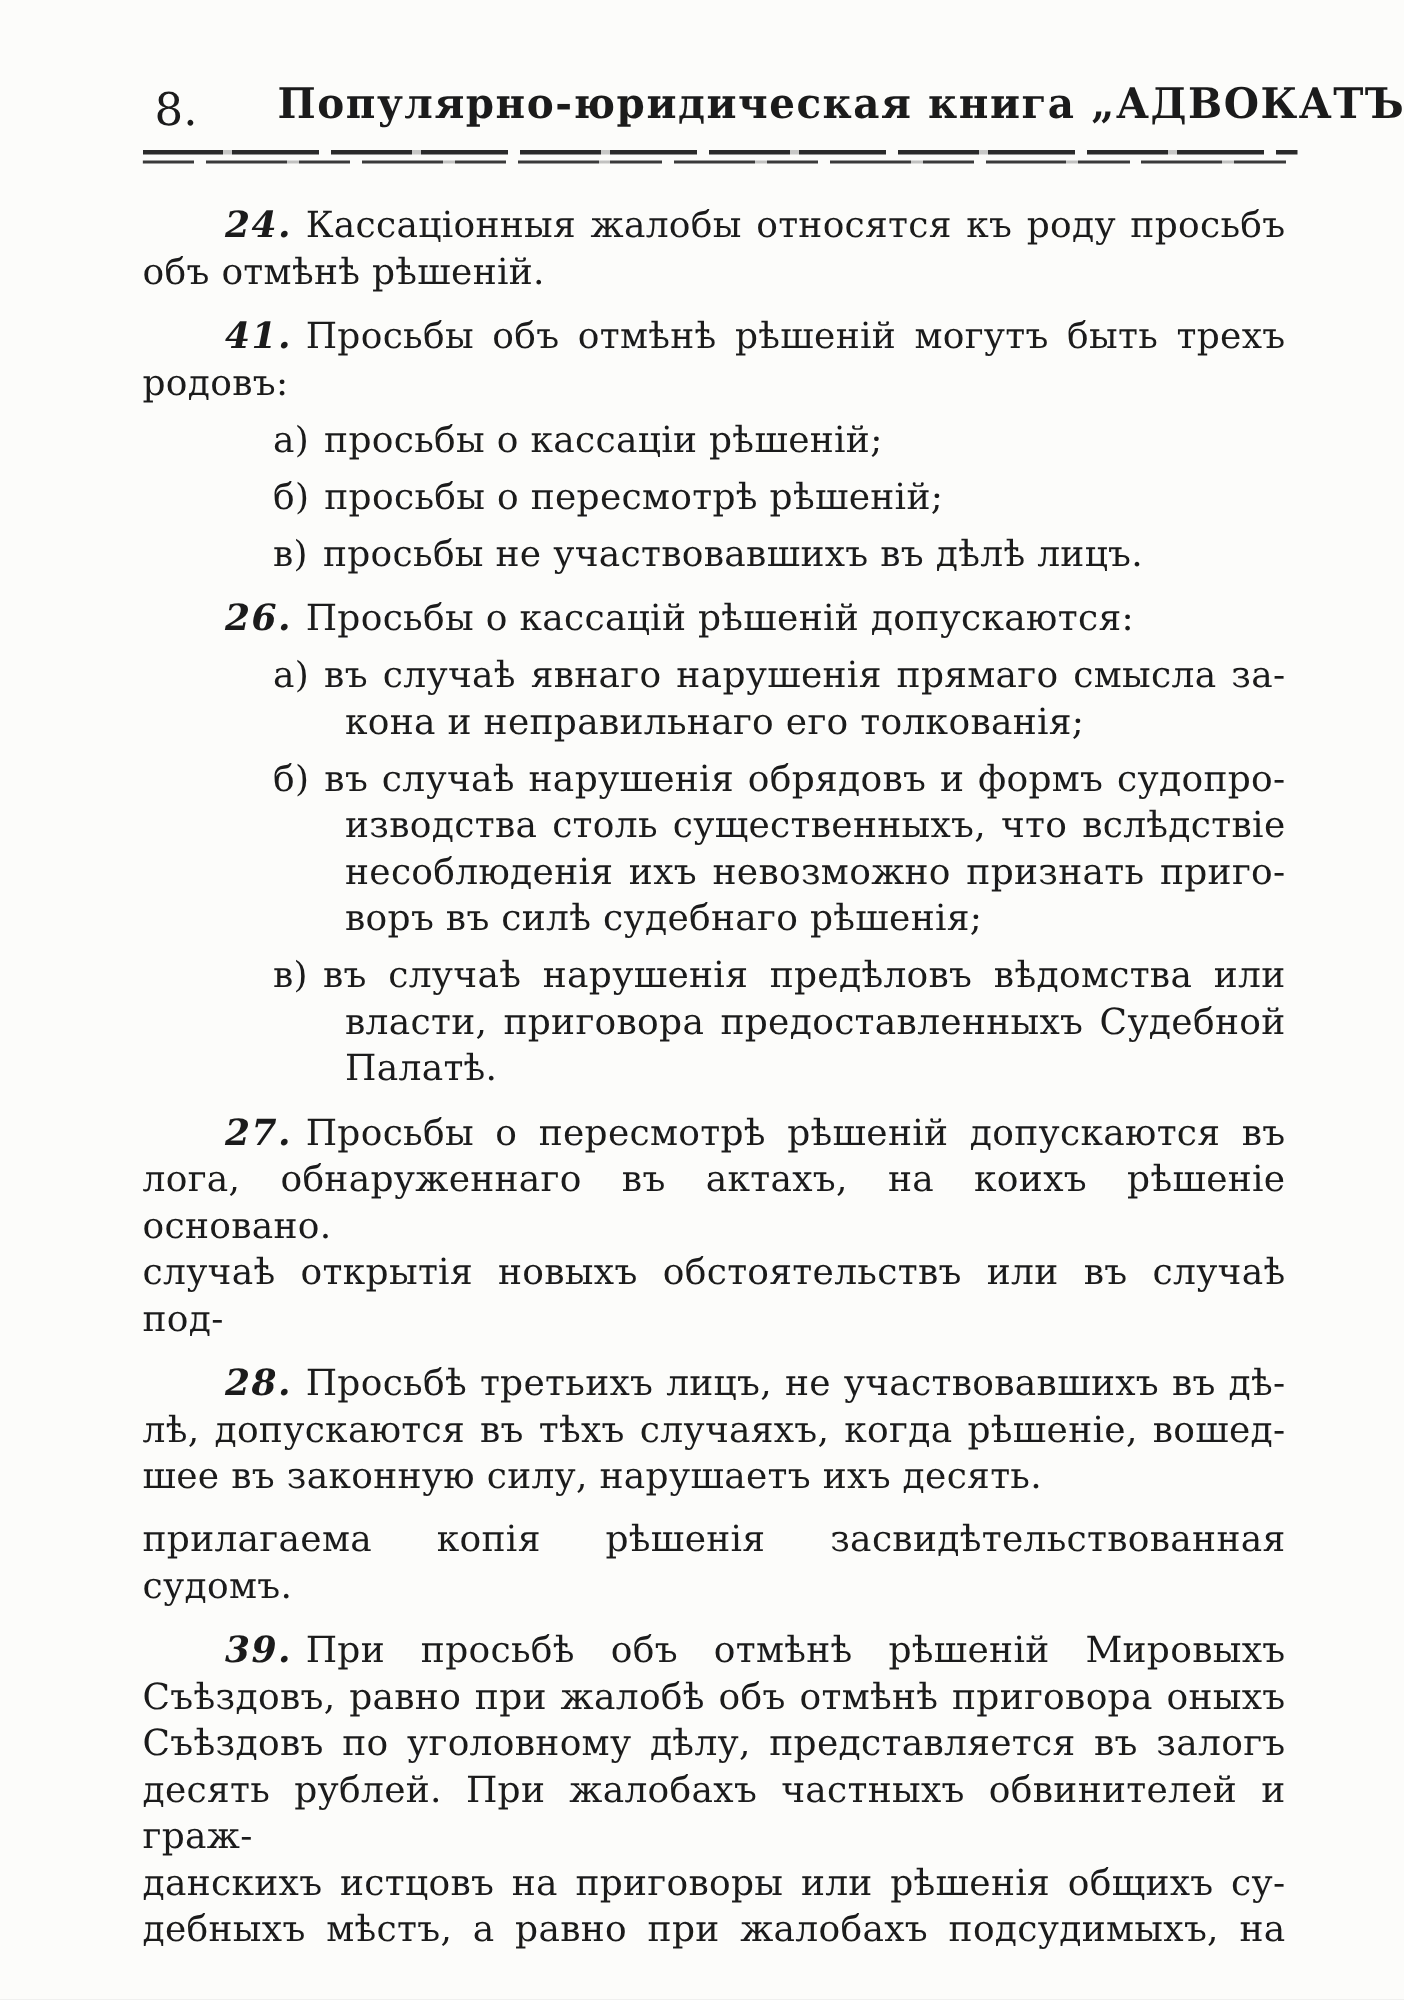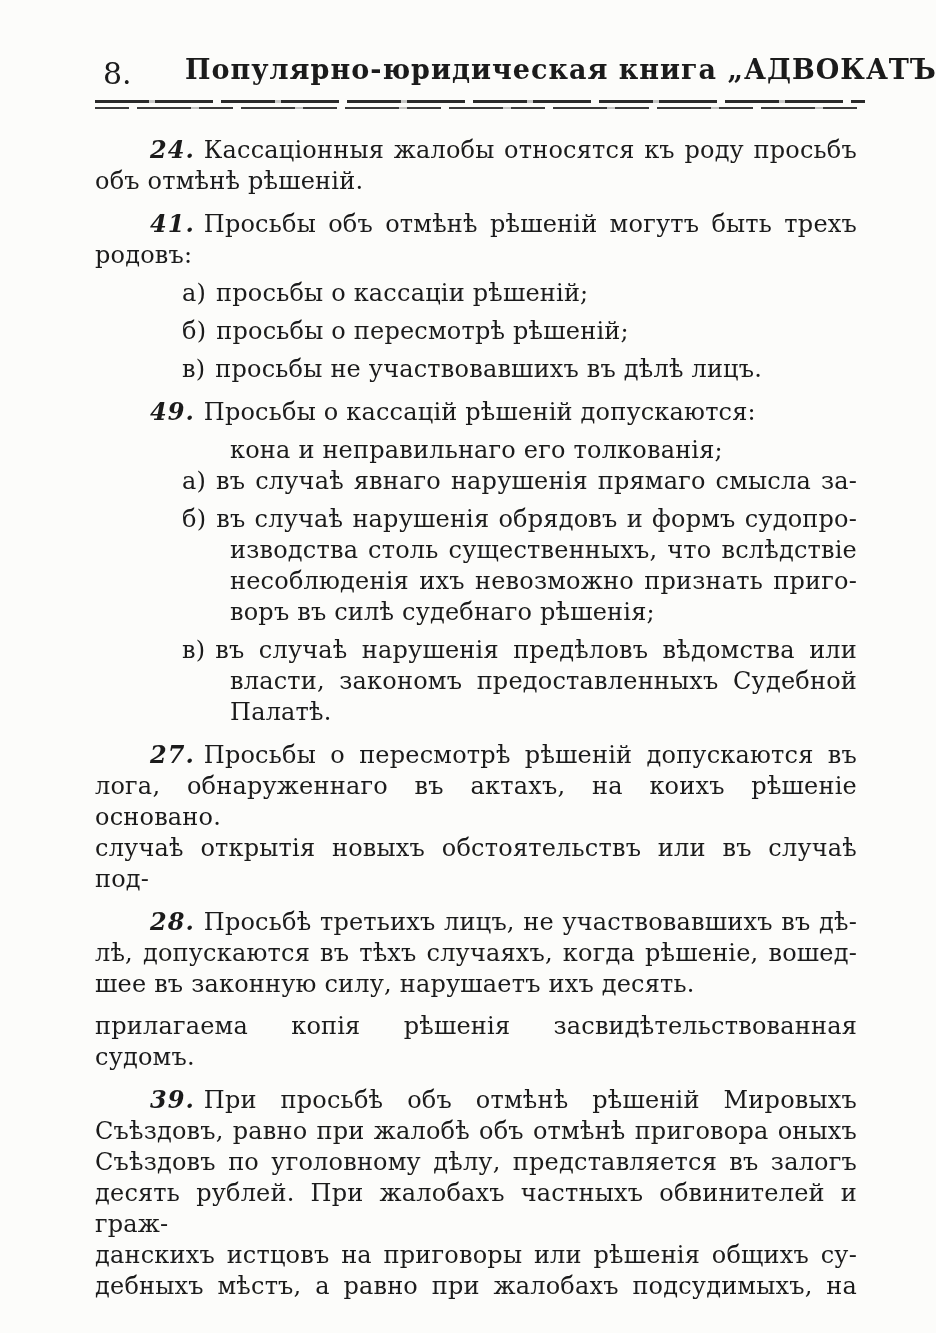--- a/index.html
+++ b/index.html
@@ -88,35 +88,35 @@
       <div class="block item">
         <div class="line first endpara"><span class="marker">а)</span><span>просьбы о кассаціи рѣшеній;</span></div>
       </div>
       <div class="block item">
         <div class="line first endpara"><span class="marker">б)</span><span>просьбы о пересмотрѣ рѣшеній;</span></div>
       </div>
       <div class="block item">
         <div class="line first endpara"><span class="marker">в)</span><span>просьбы не участвовавшихъ въ дѣлѣ лицъ.</span></div>
       </div>
       <div class="block para">
-        <div class="line first endpara"><span class="pnum">49.</span><span>Просьбы о кассацій рѣшеній допускаются:</span></div>
+        <div class="line first endpara"><span class="pnum">26.</span><span>Просьбы о кассацій рѣшеній допускаются:</span></div>
       </div>
       <div class="block item">
+        <div class="line first"><span class="marker">а)</span><span>въ случаѣ явнаго нарушенія прямаго смысла за-</span></div>
         <div class="line endpara">кона и неправильнаго его толкованія;</div>
-        <div class="line first"><span class="marker">а)</span><span>въ случаѣ явнаго нарушенія прямаго смысла за-</span></div>
       </div>
       <div class="block item">
         <div class="line first"><span class="marker">б)</span><span>въ случаѣ нарушенія обрядовъ и формъ судопро-</span></div>
         <div class="line">изводства столь существенныхъ, что вслѣдствіе</div>
         <div class="line">несоблюденія ихъ невозможно признать приго-</div>
         <div class="line endpara">воръ въ силѣ судебнаго рѣшенія;</div>
       </div>
       <div class="block item">
         <div class="line first"><span class="marker">в)</span><span>въ случаѣ нарушенія предѣловъ вѣдомства или</span></div>
-        <div class="line">власти, закономъ предоставленныхъ Судебной</div>
+        <div class="line">власти, приговора предоставленныхъ Судебной</div>
         <div class="line endpara">Палатѣ.</div>
       </div>
       <div class="block para">
         <div class="line first"><span class="pnum">27.</span><span>Просьбы о пересмотрѣ рѣшеній допускаются въ</span></div>
         <div class="line endpara">лога, обнаруженнаго въ актахъ, на коихъ рѣшеніе основано.</div>
         <div class="line">случаѣ открытія новыхъ обстоятельствъ или въ случаѣ под-</div>
       </div>
       <div class="block para">
         <div class="line first"><span class="pnum">28.</span><span>Просьбѣ третьихъ лицъ, не участвовавшихъ въ дѣ-</span></div>
         <div class="line">лѣ, допускаются въ тѣхъ случаяхъ, когда рѣшеніе, вошед-</div>

